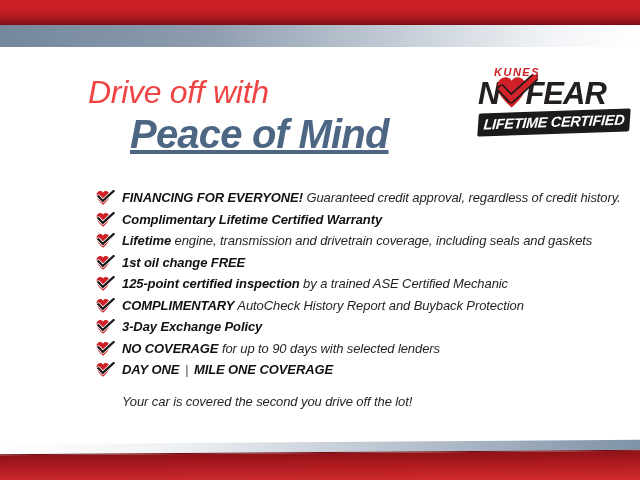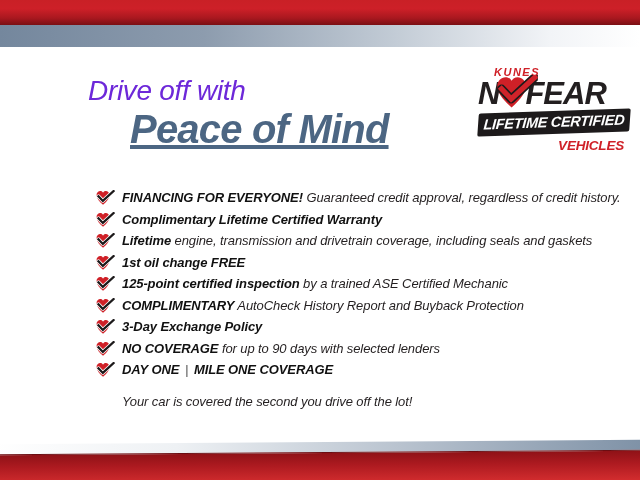--- a/index.html
+++ b/index.html
@@ -18,21 +18,21 @@
     background: linear-gradient(180deg, #c92026 0%, #cd2028 35%, #a9181f 72%, #7a0f14 100%);
   }
   .top-gray-bar {
     position: absolute; left: 0; right: 0; top: 25px; height: 22px;
     background: linear-gradient(90deg, #74879d 0%, #8d9cae 32%, #c3ccd6 62%, #f2f4f7 86%, #ffffff 100%);
   }
 
   
   .headline { position: absolute; left: 88px; top: 76px; font-style: italic; }
   .headline .line1 {
-    font-size: 28px; font-weight: 400; color: #6d28d9;
+    font-size: 32px; font-weight: 400; color: #ef4444;
     letter-spacing: -0.3px; line-height: 1.05;
   }
   .headline .line2 {
     font-size: 40px; font-weight: 700; color: #4c6683;
     letter-spacing: -0.8px; line-height: 1.0; margin-left: 42px; margin-top: 4px; text-decoration: underline;
   }
 
   
   .logo { position: absolute; left: 478px; top: 66px; width: 152px; font-style: italic; }
   .logo .brand {
@@ -120,21 +120,20 @@
   <div class="logo">
     <div class="brand">KUNES</div>
     <div class="nofear">
       <span class="word-start">N</span>
       <svg class="logo-check" viewBox="0 0 27 22">
           <use href="#heart-check-red"></use>
         </svg>
       <span class="word-end">FEAR</span>
     </div>
     <div class="banner">LIFETIME CERTIFIED</div>
-    <div class="tagline">VEHICLES</div>
   </div>
 
   <ul class="benefits">
   <li class="benefit">
     <svg class="bullet" viewBox="0 0 27 22">
           <use href="#heart-check-black"></use>
         </svg>
     <div class="b-text">
       <span class="lead">FINANCING FOR EVERYONE!</span><span class="rest"> Guaranteed credit approval, regardless of credit history.</span>
       

